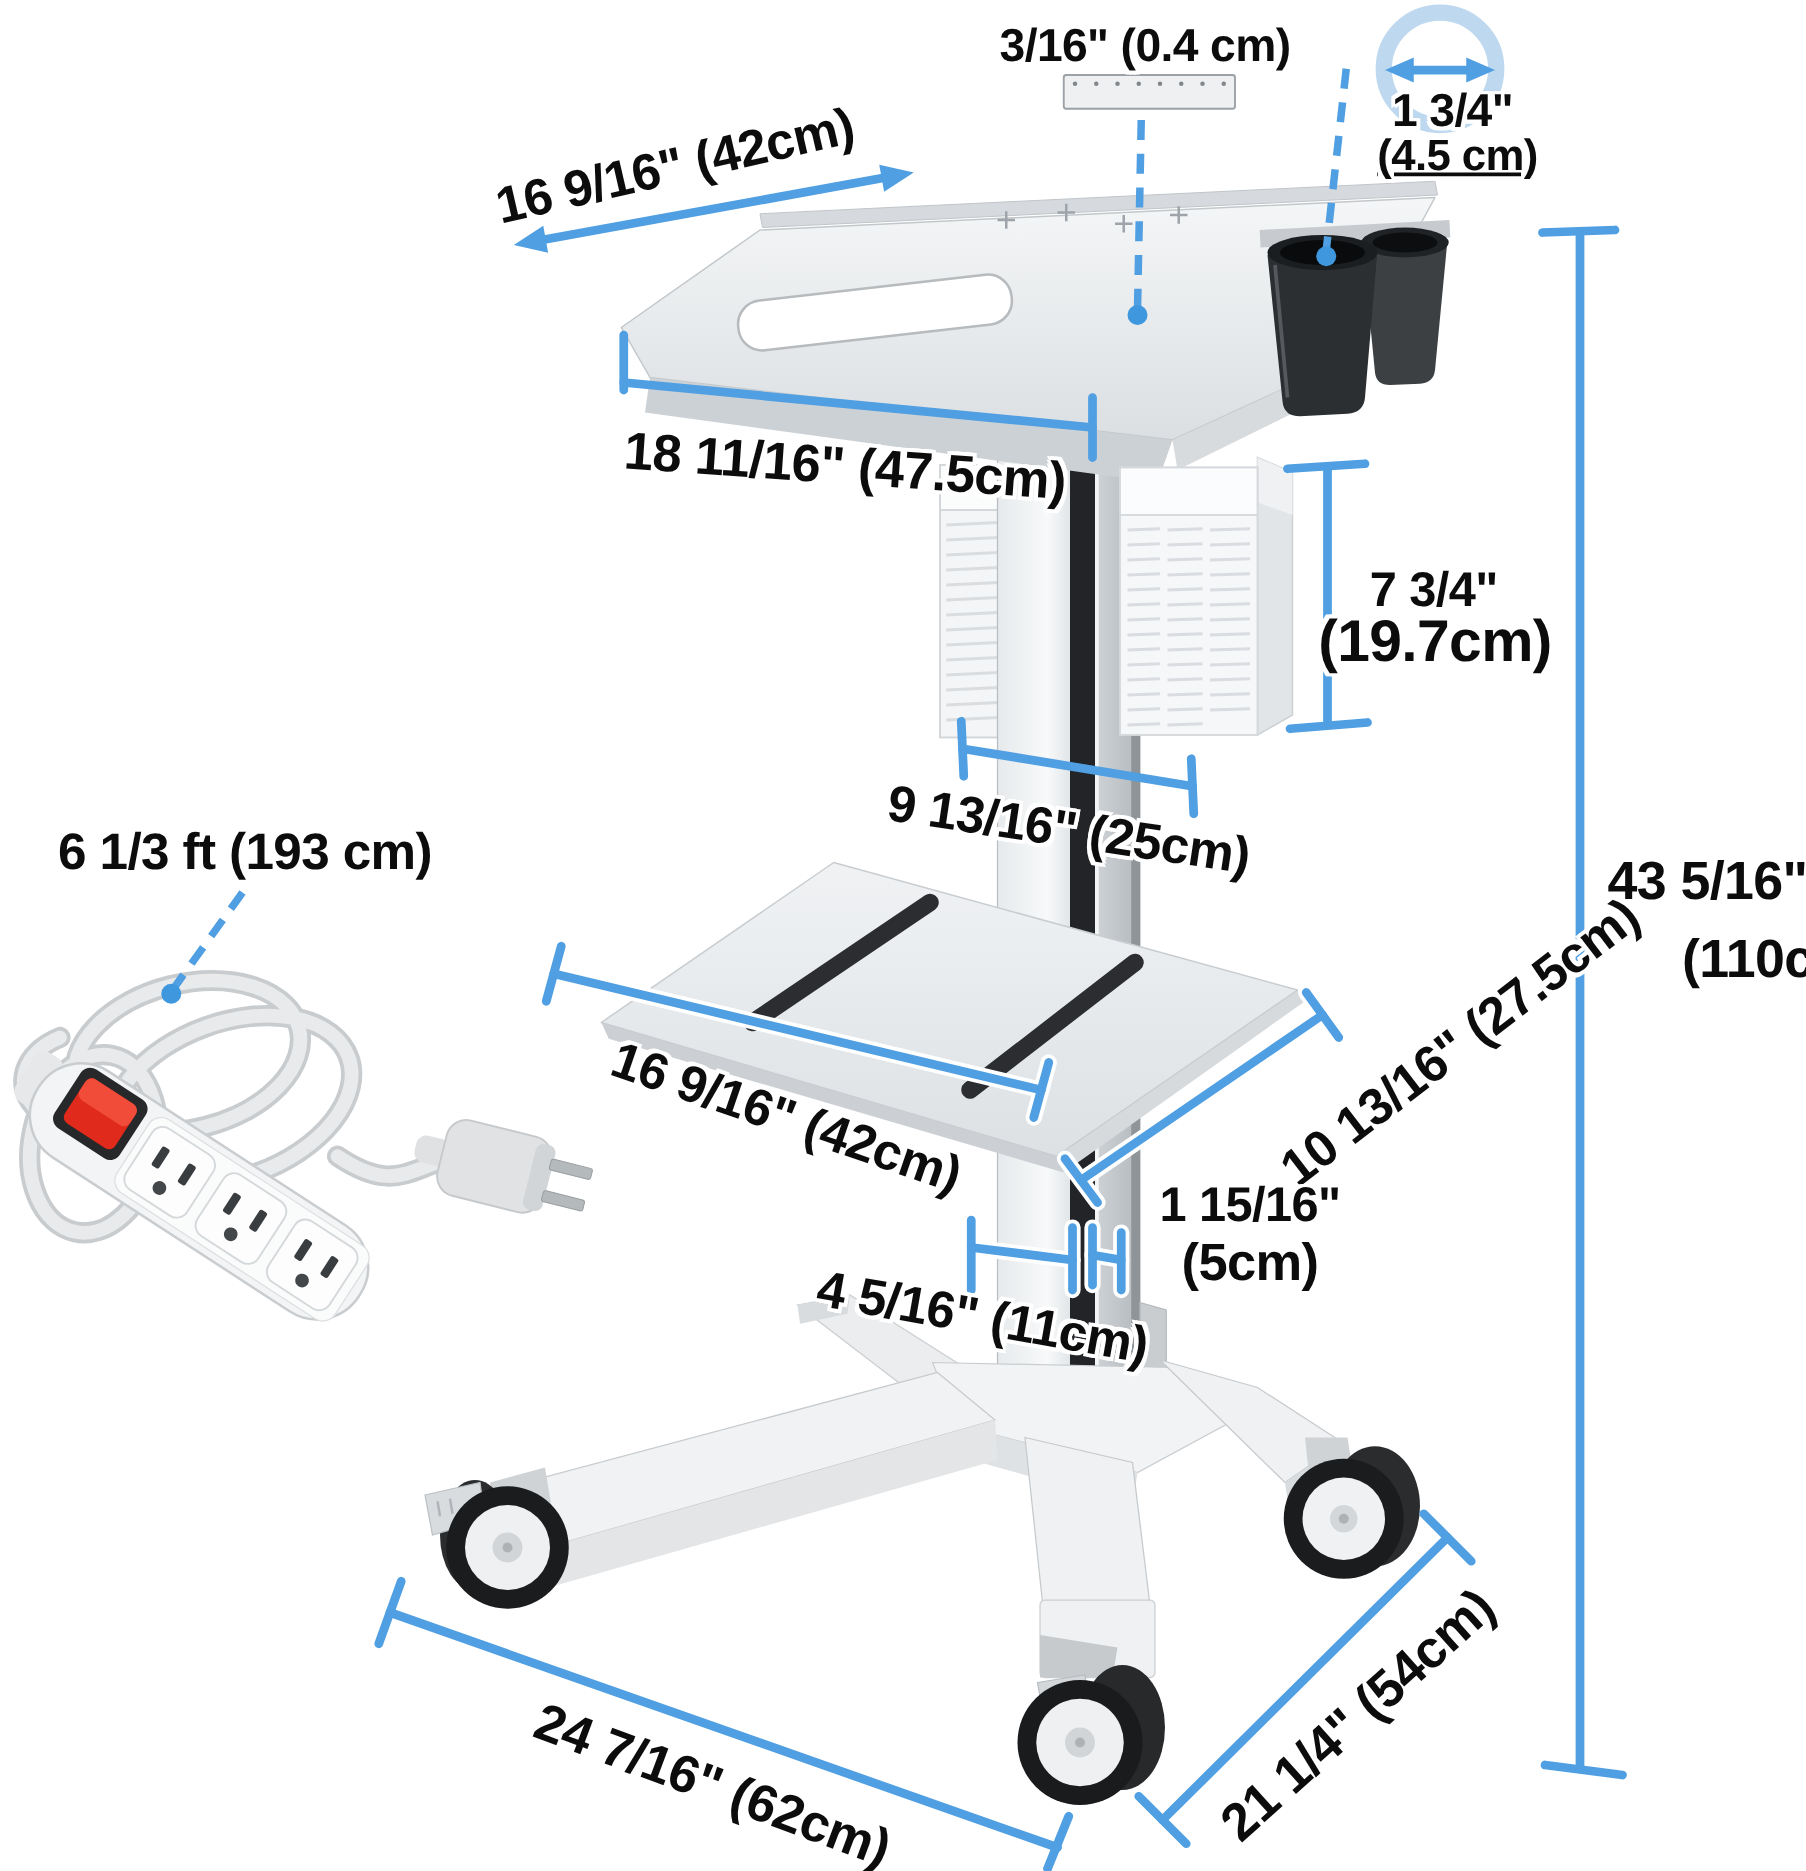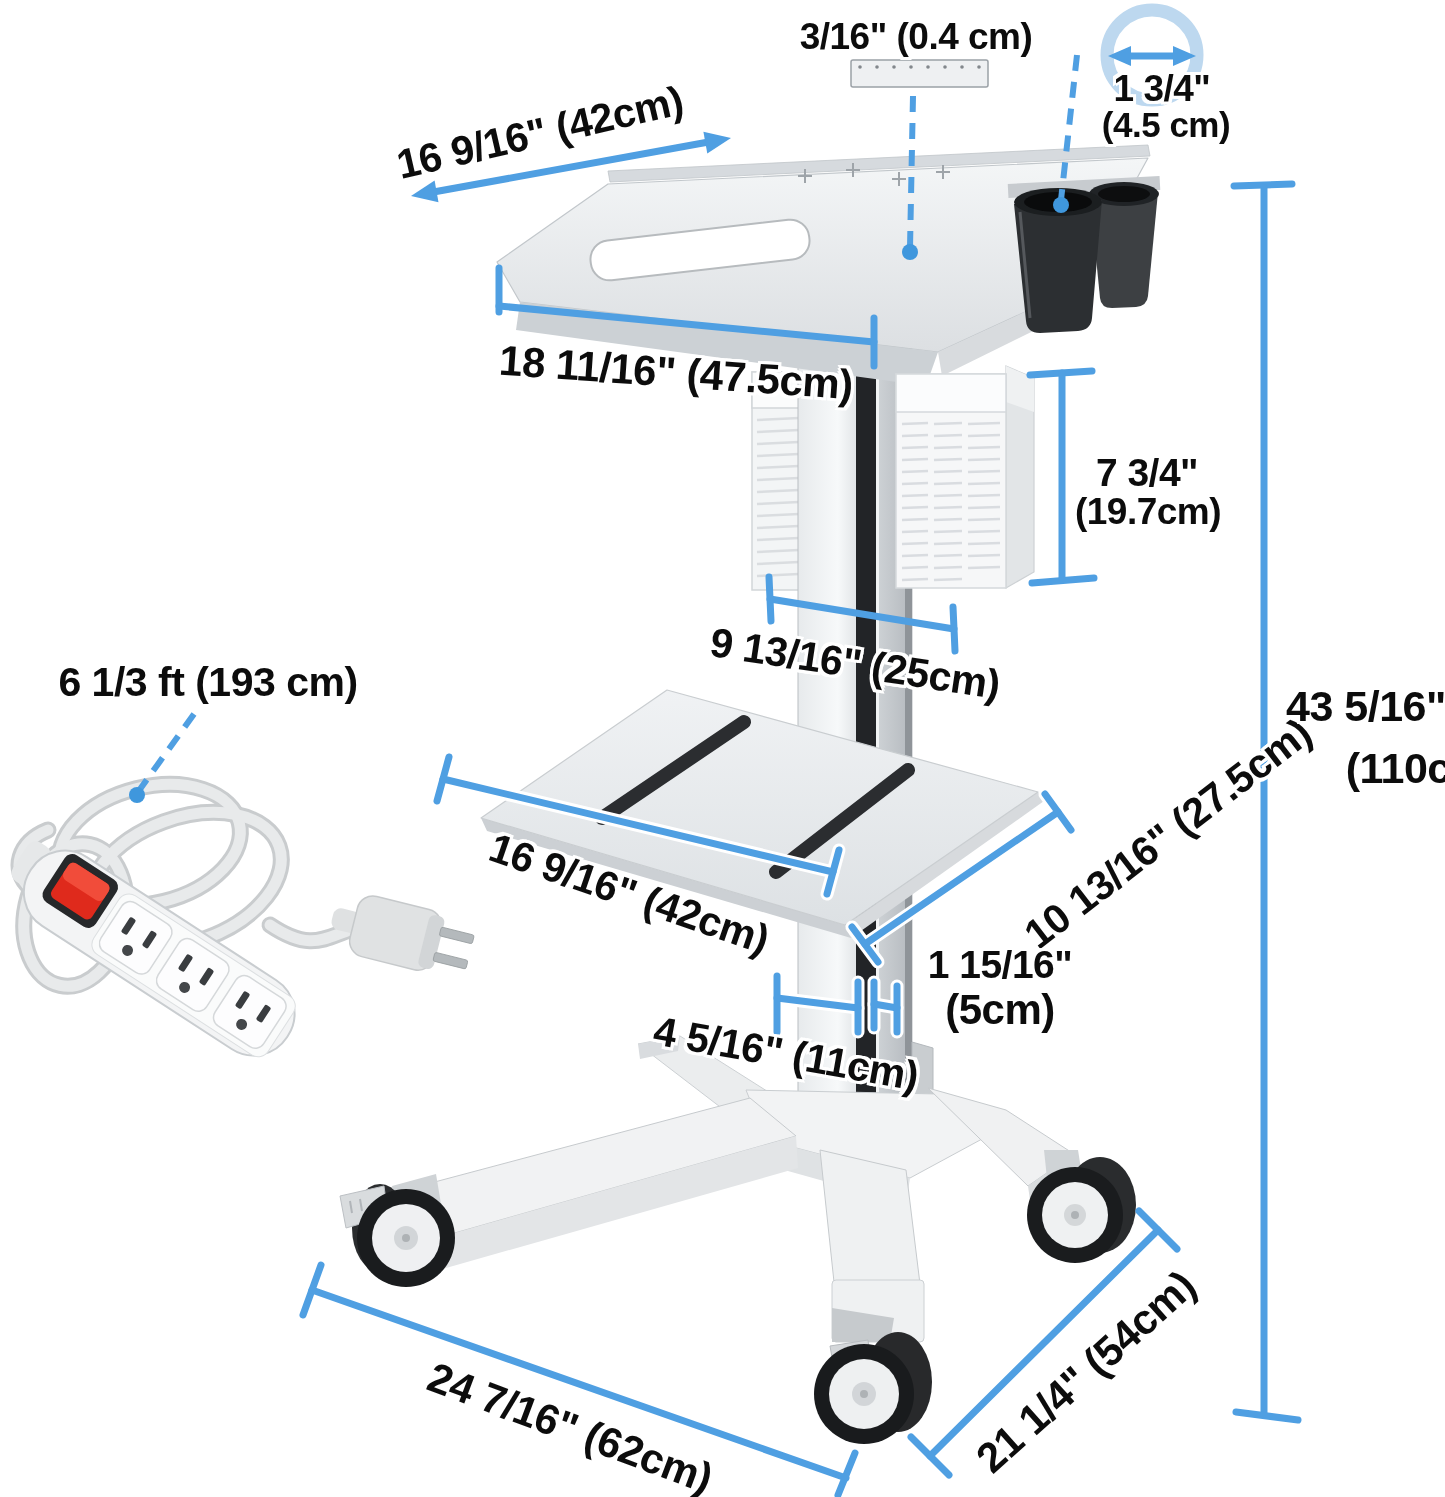--- a/index.html
+++ b/index.html
@@ -387,39 +387,39 @@
       <polygon points="1108,56 1131,46 1131,66" fill="#4f9fe2"></polygon>
       <polygon points="1196,56 1173,46 1173,66" fill="#4f9fe2"></polygon>
     </g>
   </svg>
 
   <div class="lbl" style="left:540px;top:133px;font-size:41px;transform:translate(-50%,-50%) rotate(-13deg);">16 9/16" (42cm)</div>
 
   <div class="lbl" style="left:916px;top:37px;font-size:37px;transform:translate(-50%,-50%);">3/16" (0.4 cm)</div>
 
   <div class="lbl" style="left:1162px;top:89px;font-size:37px;transform:translate(-50%,-50%);">1 3/4"</div>
-  <div class="lbl" style="left:1166px;top:125px;font-size:35px;transform:translate(-50%,-50%);">(4.5 cm)</div>
+  <div class="lbl" style="left:1166px;top:125px;font-size:35px;transform:translate(-50%,-50%);text-decoration:underline;">(4.5 cm)</div>
 
   <div class="lbl" style="left:676px;top:373px;font-size:42px;transform:translate(-50%,-50%) rotate(4deg);">18 11/16" (47.5cm)</div>
 
   <div class="lbl" style="left:1147px;top:473px;font-size:39px;transform:translate(-50%,-50%);">7 3/4"</div>
-  <div class="lbl" style="left:1148px;top:512px;font-size:37px;transform:translate(-50%,-50%);">(19.7cm)</div>
+  <div class="lbl" style="left:1148px;top:512px;font-size:47px;transform:translate(-50%,-50%);">(19.7cm)</div>
 
   <div class="lbl" style="left:855px;top:664px;font-size:41px;transform:translate(-50%,-50%) rotate(8.5deg);">9 13/16" (25cm)</div>
 
   <div class="lbl" style="left:629px;top:894px;font-size:41px;transform:translate(-50%,-50%) rotate(19deg);">16 9/16" (42cm)</div>
 
   <div class="lbl" style="left:1168px;top:834px;font-size:41px;transform:translate(-50%,-50%) rotate(-37.5deg);">10 13/16" (27.5cm)</div>
 
   <div class="lbl" style="left:1000px;top:965px;font-size:39px;transform:translate(-50%,-50%);">1 15/16"</div>
   <div class="lbl" style="left:1000px;top:1010px;font-size:42px;transform:translate(-50%,-50%);">(5cm)</div>
 
   <div class="lbl" style="left:786px;top:1054px;font-size:41px;transform:translate(-50%,-50%) rotate(10deg);">4 5/16" (11cm)</div>
 
-  <div class="lbl" style="left:196px;top:682px;font-size:41px;transform:translate(-50%,-50%);margin-left:12px;">6 1/3 ft (193 cm)</div>
+  <div class="lbl" style="left:196px;top:682px;font-size:41px;transform:translate(-50%,-50%);">6 1/3 ft (193 cm)</div>
 
   <div class="lbl" style="left:570px;top:1428px;font-size:42px;transform:translate(-50%,-50%) rotate(20.5deg);">24 7/16" (62cm)</div>
 
   <div class="lbl" style="left:1086px;top:1372px;font-size:42px;transform:translate(-50%,-50%) rotate(-42deg);">21 1/4" (54cm)</div>
 
   <div class="lbl" style="left:1366px;top:706px;font-size:43px;transform:translate(-50%,-50%);">43 5/16"</div>
   <div class="lbl" style="left:1424px;top:768px;font-size:43px;transform:translate(-50%,-50%);">(110cm)</div>
 
 </div>
 

